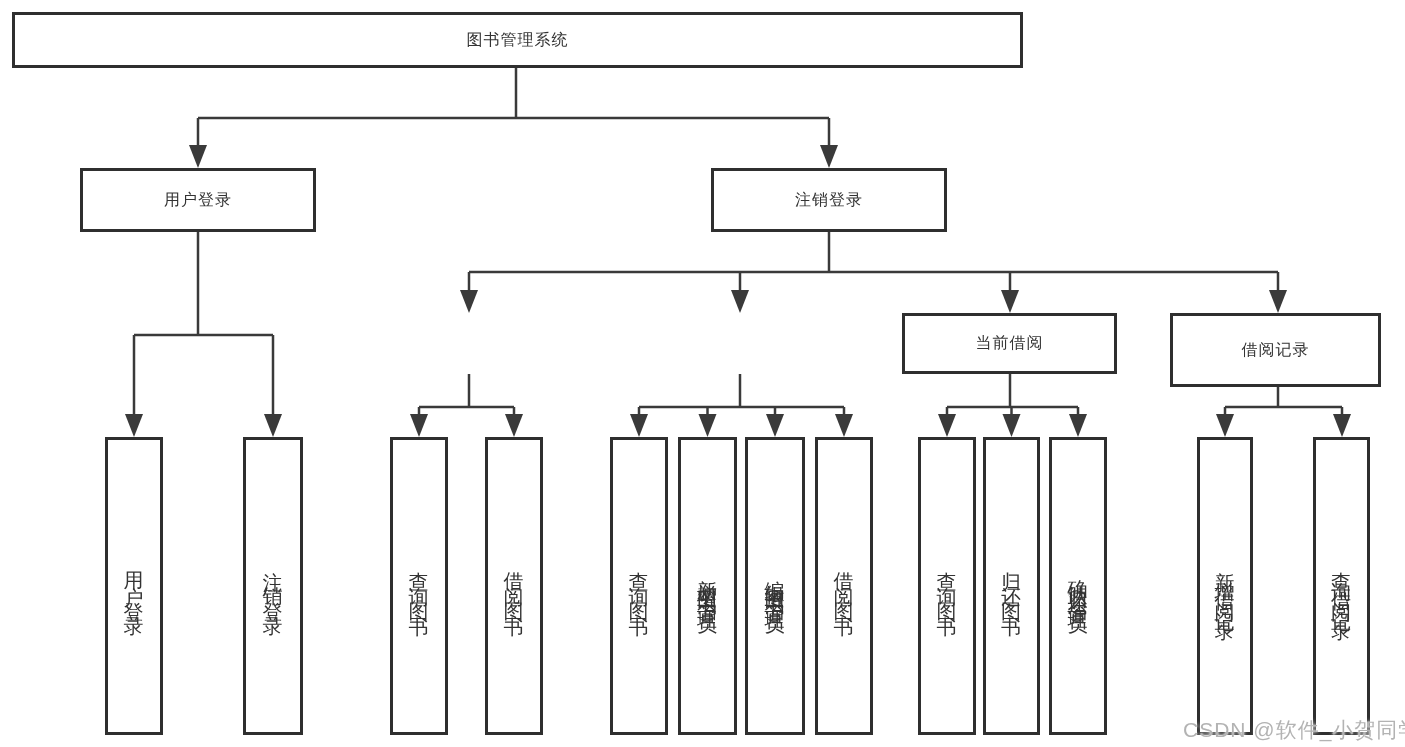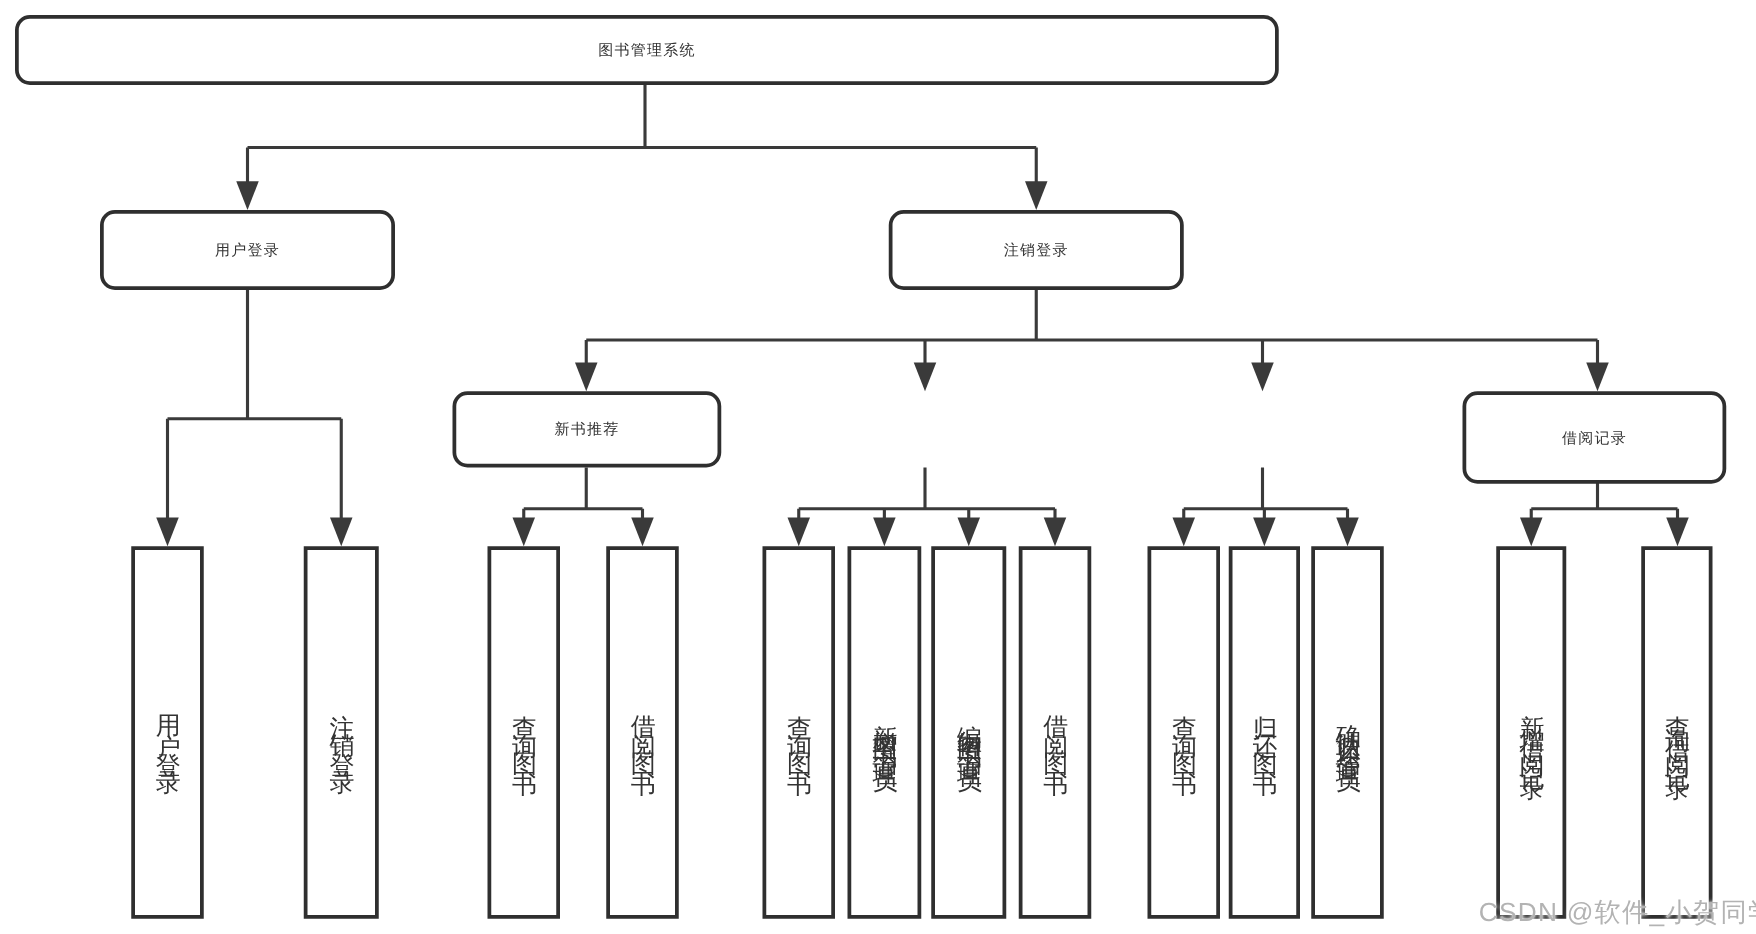--- a/index.html
+++ b/index.html
@@ -23,21 +23,21 @@
   .node {
     position: absolute;
     box-sizing: border-box;
     background: #ffffff;
     border: 3px solid #2f2f2f;
     display: flex;
     align-items: center;
     justify-content: center;
     color: #333333;
   }
-  .h-node { font-size: 12px; letter-spacing: 1px; border-radius: 12px; }
+  .h-node { font-size: 16px; letter-spacing: 1px; }
   .v-node .vtxt {
     writing-mode: vertical-rl;
     text-orientation: mixed;
     font-size: 20px;
     color: #333333;
     line-height: 1.1;
   }
   .len4  .vtxt { letter-spacing: 15px; }
   .len6  .vtxt { letter-spacing: 10px; }
   .len10 .vtxt { letter-spacing: 5px;  }
@@ -127,22 +127,22 @@
     <span>图书管理系统</span>
   </div>
 
   <div class="node h-node" style="left:80px; top:168px; width:236px; height:64px;">
     <span>用户登录</span>
   </div>
   <div class="node h-node" style="left:711px; top:168px; width:236px; height:64px;">
     <span>注销登录</span>
   </div>
 
-  <div class="node h-node" style="left:362px; top:313px; width:215px; height:61px;">
-    <span>新书推荐</span>
+  <div class="node h-node" style="left:902px; top:313px; width:215px; height:61px;">
+    <span>当前借阅</span>
   </div>
   <div class="node h-node" style="left:1139px; top:313px; width:211px; height:74px;margin-left:31px;">
     <span>借阅记录</span>
   </div>
 
   <div class="node v-node len4" style="left:105px; top:437px; width:58px; height:298px;">
     <span class="vtxt">用户登录</span>
   </div>
   <div class="node v-node len4" style="left:243px; top:437px; width:60px; height:298px;">
     <span class="vtxt">注销登录</span>

